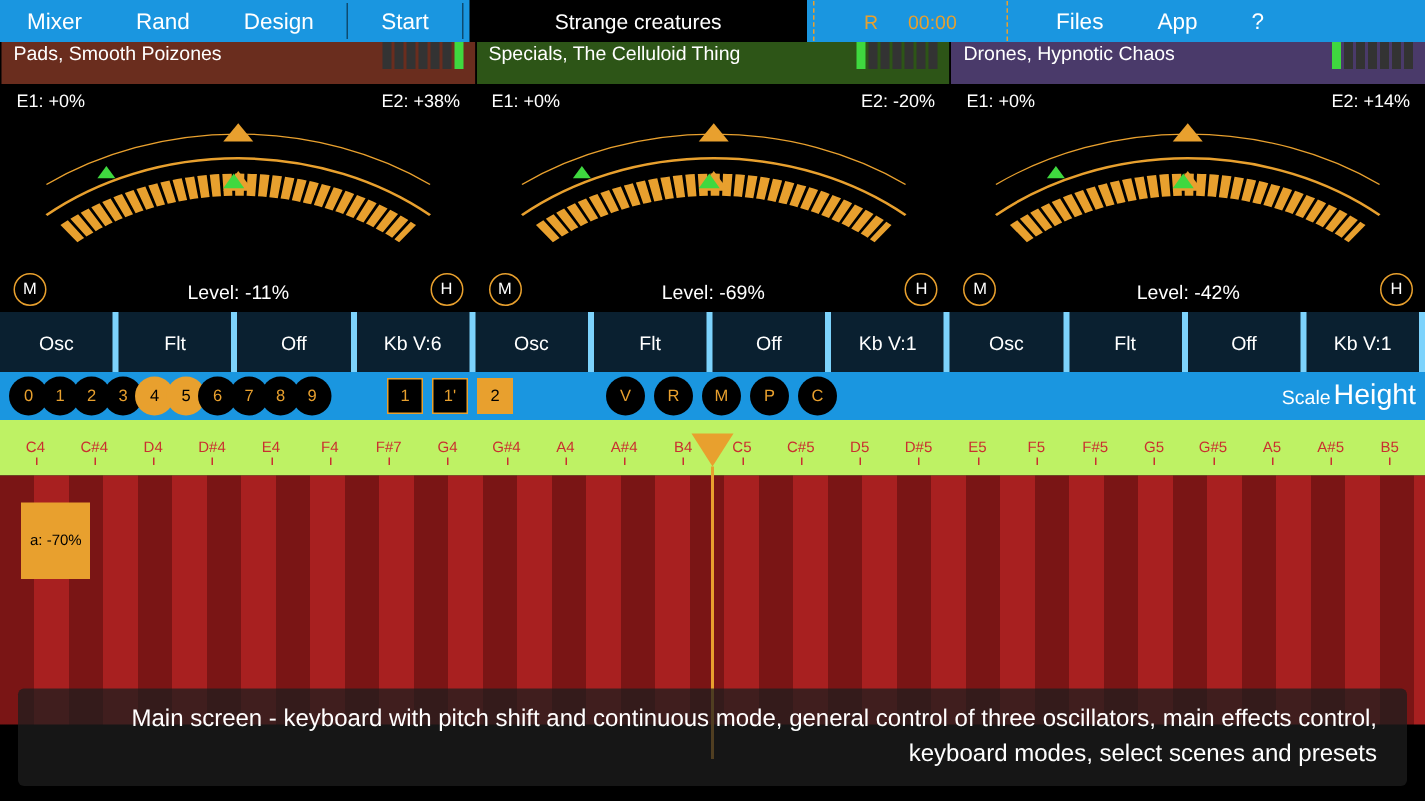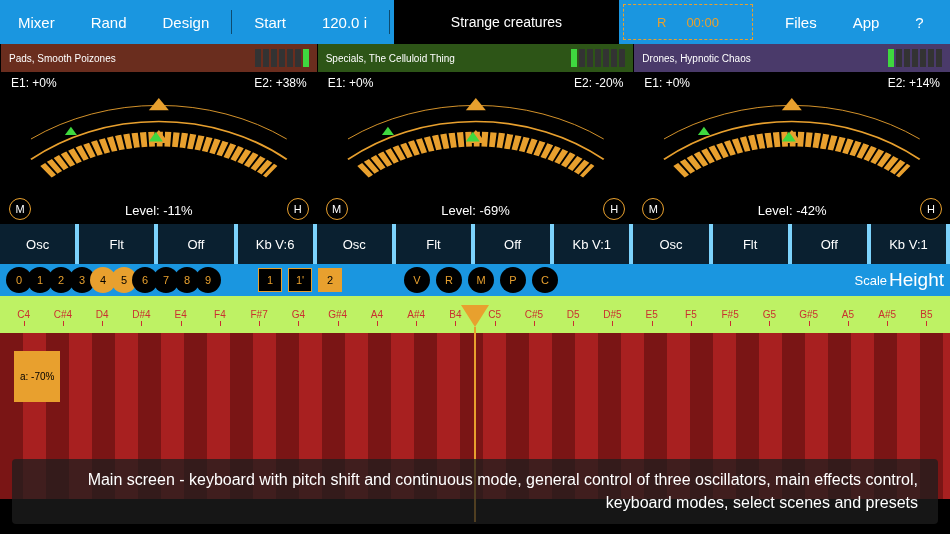--- a/index.html
+++ b/index.html
@@ -1,26 +1,26 @@
 <!DOCTYPE html>
 <html><head>
 <meta charset="utf-8">
 <style>
 *{box-sizing:border-box;margin:0;padding:0;font-family:Arial,Helvetica,sans-serif;user-select:none}
 body{width:950px;height:534px;background:#000;overflow:hidden;position:relative}
-.topbar{height:44px;background:#1a96e0;display:flex;align-items:center;color:#fff;font-size:15px}
+.topbar{height:28px;background:#1a96e0;display:flex;align-items:center;color:#fff;font-size:15px}
 .topbar .btn{padding:0 18px;height:100%;display:flex;align-items:center;cursor:pointer}
 .topbar .sep{width:1px;height:24px;background:rgba(0,0,0,0.5);margin:0 4px}
 .patch-name{flex:0 0 225px;height:44px;background:#000;color:#fff;display:flex;align-items:center;justify-content:center;font-size:14px}
 .timer{flex:0 0 130px;height:36px;margin:4px;border:1px dashed #e8a02e;display:flex;align-items:center;justify-content:center;gap:20px;color:#e8a02e;font-size:13px}
 .spacer{flex:1}
 
 .osc-row{display:flex;height:180px}
 .osc{flex:1;position:relative;background:#000;border-left:1px solid #000}
-.osc-header{height:28px;display:flex;align-items:center;padding:0 8px;font-size:10px;color:#fff}
+.osc-header{height:28px;display:flex;align-items:flex-start;padding:0 8px;font-size:13px;color:#fff}
 .osc-header.h1{background:#6a2d1e}
 .osc-header.h2{background:#2d5517}
 .osc-header.h3{background:#4a3a6a}
 .meter{margin-left:auto;display:flex;gap:2px}
 .meter span{width:6px;height:18px;background:#333}
 .meter span.on{background:#3fd83f}
 .e-labels{display:flex;justify-content:space-between;padding:4px 10px;color:#fff;font-size:12px}
 .arc-area{position:relative;height:90px}
 .arc-area svg{position:absolute;left:0;top:0;width:100%;height:100%}
 .level{text-align:center;color:#fff;font-size:13px;position:absolute;bottom:6px;left:0;right:0}
@@ -51,21 +51,20 @@
 </style>
 </head>
 <body>
 
 <div class="topbar">
   <div class="btn">Mixer</div>
   <div class="btn">Rand</div>
   <div class="btn">Design</div>
   <div class="sep"></div>
   <div class="btn">Start</div>
-  <div class="btn">120.0 i</div>
   <div class="sep"></div>
   <div class="patch-name">Strange creatures</div>
   <div class="timer">
     <span>R</span>
     <span>00:00</span>
   </div>
   <div class="btn" style="margin-left:10px">Files</div>
   <div class="btn">App</div>
   <div class="btn">?</div>
 </div>

